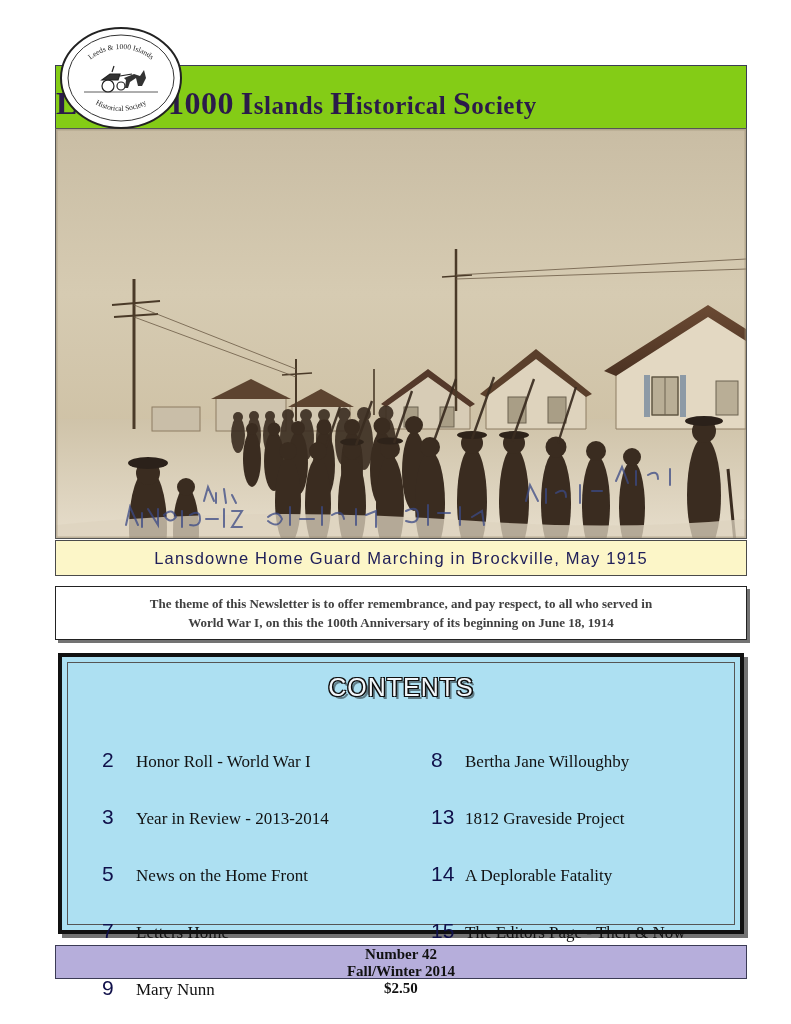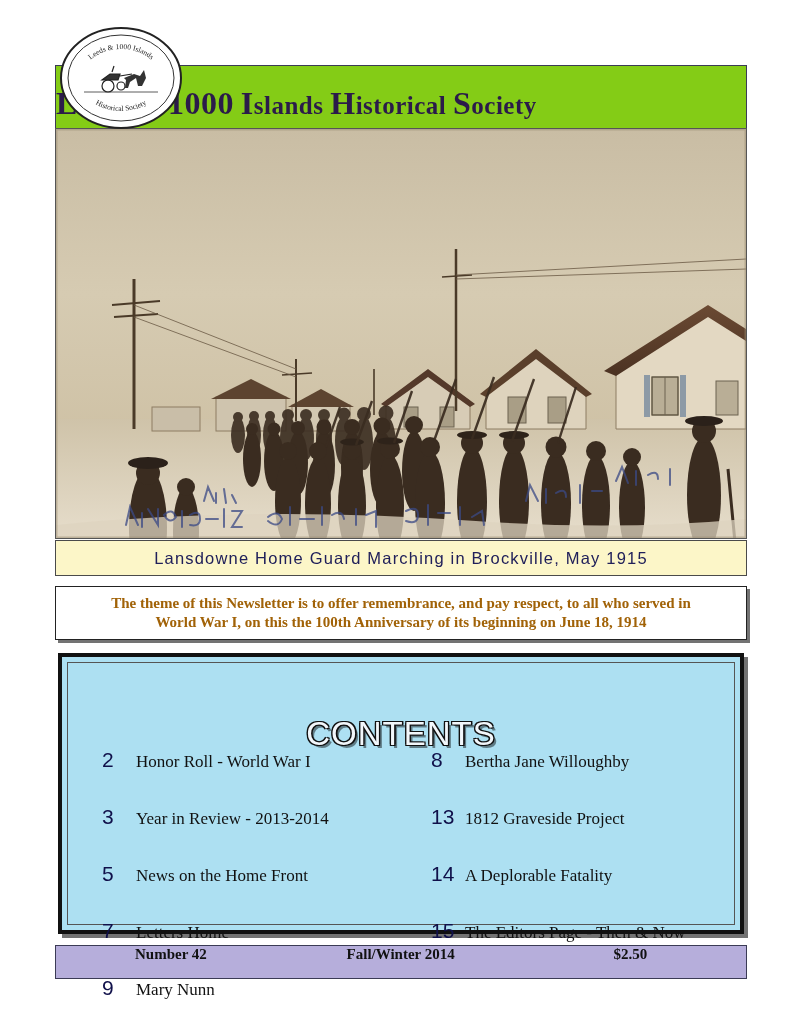--- a/index.html
+++ b/index.html
@@ -106,23 +106,23 @@
     display: flex;
     align-items: center;
     justify-content: center;
     text-align: center;
     padding: 0 18px;
     box-shadow: 3px 3px 0 rgba(0,0,0,0.55);
   }
   .theme-text {
     font-family: "Liberation Serif", serif;
     font-weight: bold;
-    font-size: 15px;
+    font-size: 13px;
     line-height: 19px;
-    color: #a16207;
+    color: #404040;
   }
 
   
   .contents {
     position: absolute;
     left: 58px;
     top: 653px;
     width: 686px;
     height: 281px;
     background: #ade0f2;
@@ -134,30 +134,29 @@
     position: absolute;
     left: 5px; top: 5px; right: 5px; bottom: 5px;
     border: 1px solid #555;
   }
   .contents-title {
     position: absolute;
     left: 0; right: 0;
     top: 16px;
     text-align: center;
     font-family: "Liberation Sans", sans-serif;
-    font-size: 33px;
+    font-size: 25px;
     letter-spacing: 1px;
     color: #f2f7fb;
     text-shadow:
       -1.3px -1.3px 0 #111,
        1.3px -1.3px 0 #111,
       -1.3px  1.3px 0 #111,
        1.3px  1.3px 0 #111,
        3px 3px 0 rgba(0,0,0,0.45);
-    margin-top: 42px;
   }
   .toc-cols {
     position: absolute;
     left: 20px;
     right: 20px;
     top: 75px;
     display: flex;
     gap: 14px;
   }
   .toc-col {
@@ -190,25 +189,26 @@
   .footer {
     position: absolute;
     left: 55px;
     top: 945px;
     width: 692px;
     height: 34px;
     background: #b6aedb;
     border: 1px solid #3b3b55;
     box-sizing: border-box;
     display: flex;
-    align-items: flex-start;
+    align-items: center;
     font-family: "Liberation Serif", serif;
     font-weight: bold;
     font-size: 15px;
     color: #111;
+    flex-direction: column;
   }
   .footer .f-left  { width: 33.3%; text-align: center; }
   .footer .f-mid   { width: 33.3%; text-align: center; }
   .footer .f-right { width: 33.3%; text-align: center; }
 </style>
 </head>
 <body>
 
 <div class="page">
 

